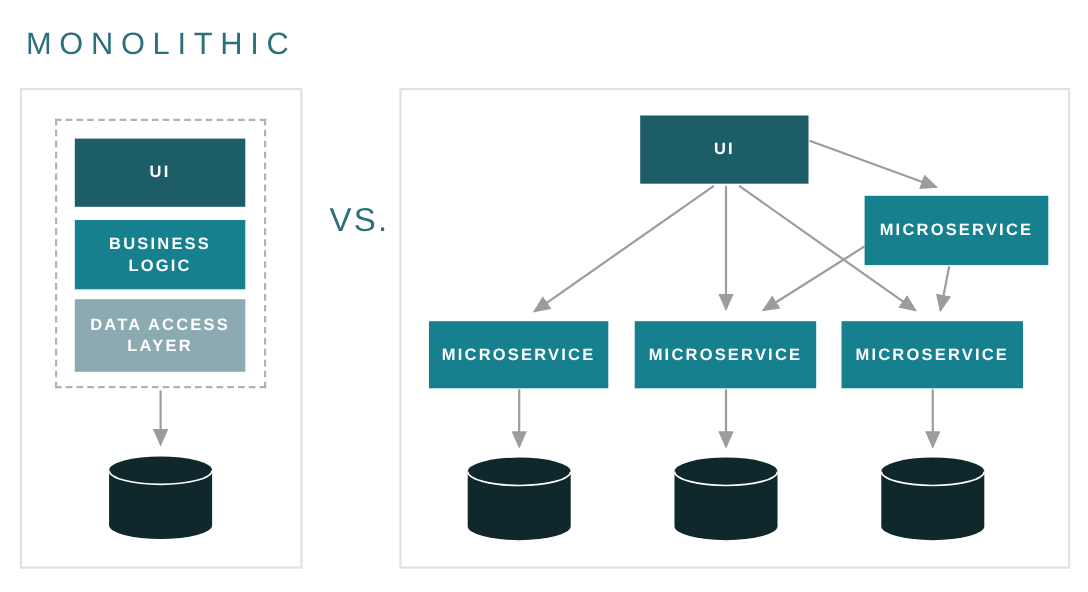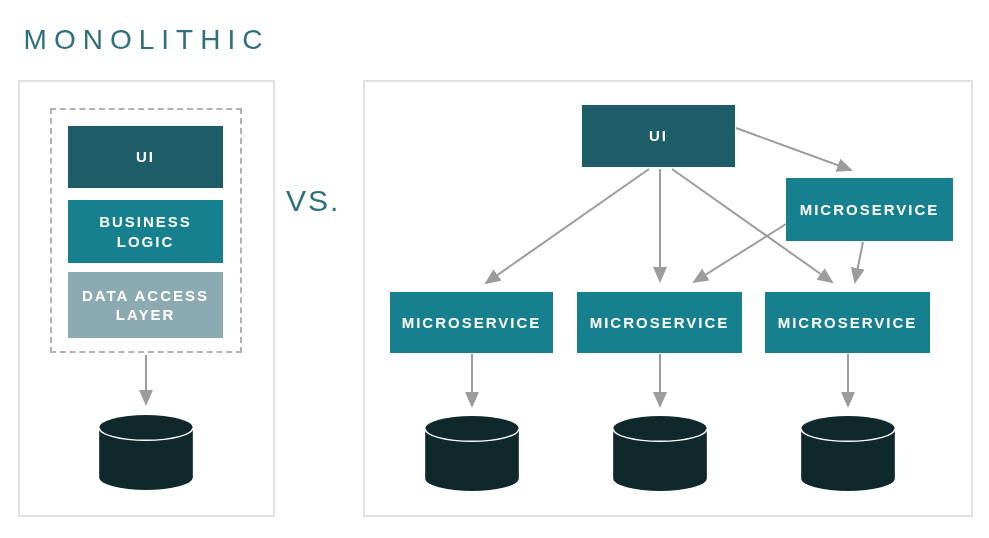--- a/index.html
+++ b/index.html
@@ -22,21 +22,21 @@
     white-space: nowrap;
   }
   .title-left  { left: 18px;  top: 24px; width: 257px; }
   .title-right { left: 363px; top: 24px; width: 610px; }
   .vs-label {
     position: absolute;
     left: 286px; top: 184px; width: 68px;
     font-size: 30px;
     letter-spacing: 2px;
     color: var(--title-teal, #2e6f7e);
-    text-align: left;
+    text-align: right;
   }
   .panel {
     position: absolute;
     box-sizing: border-box;
     border: 2px solid var(--panel-border, #e1e1e1);
     background: #ffffff;
   }
   .panel-left  { left: 18px;  top: 80px; width: 257px; height: 437px; }
   .panel-right { left: 363px; top: 80px; width: 610px; height: 437px; }
   .dashed-boundary {

